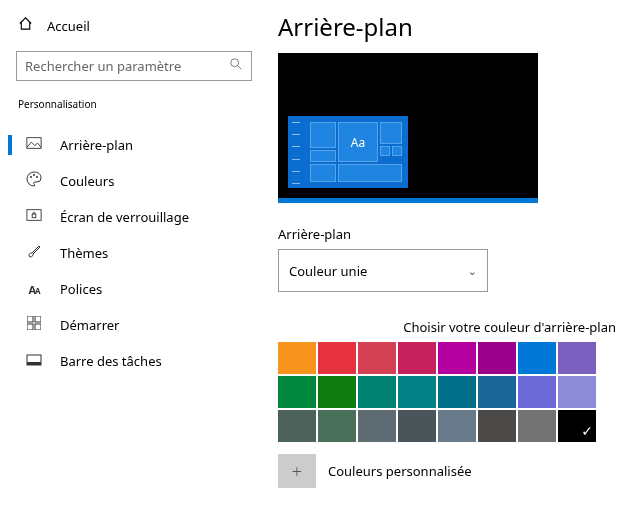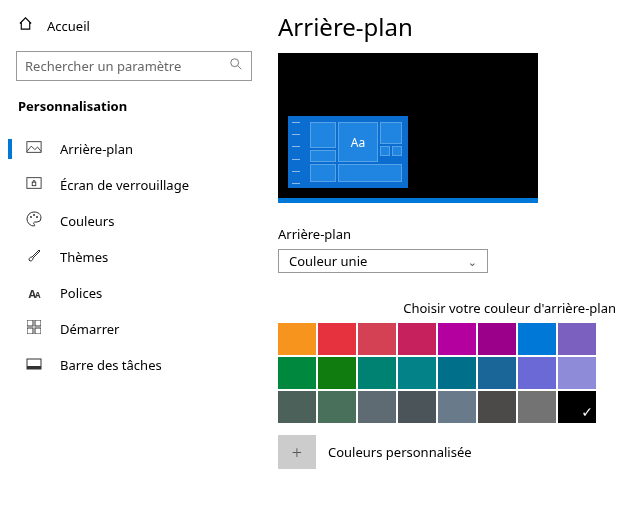--- a/index.html
+++ b/index.html
@@ -33,22 +33,22 @@
     height: 30px;
     border: 1px solid #999;
     padding: 0 8px;
     font-size: 13px;
     color: #666;
     justify-content: space-between;
   }
   .searchbox .q { flex: 1; }
   .section-title {
     padding: 16px 8px 8px 10px;
-    font-size: 13px;
-    font-weight: 700;
+    font-size: 10px;
+    font-weight: 400;
   }
   .nav { margin-top: 8px; }
   .nav-item {
     display: flex;
     align-items: center;
     gap: 18px;
     height: 36px;
     padding-left: 18px;
     font-size: 13px;
     position: relative;
@@ -104,21 +104,21 @@
   .preview .tile-c { position:absolute; left:92px; top:6px; width:22px; height:22px; background:#1f85e0; border:1px solid rgba(255,255,255,.25);}
   .preview .tile-d { position:absolute; left:92px; top:30px; width:10px; height:10px; background:#1f85e0; border:1px solid rgba(255,255,255,.25);}
   .preview .tile-e { position:absolute; left:104px; top:30px; width:10px; height:10px; background:#1f85e0; border:1px solid rgba(255,255,255,.25);}
   .preview .tile-f { position:absolute; left:50px; top:48px; width:64px; height:18px; background:#1f85e0; border:1px solid rgba(255,255,255,.25);}
   .preview .tile-g { position:absolute; left:22px; top:48px; width:26px; height:18px; background:#1f85e0; border:1px solid rgba(255,255,255,.25);}
 
   .field-label { margin-top: 22px; font-size: 13px; }
   .combo {
     margin-top: 6px;
     width: 210px;
-    height: 24px;
+    height: 43px;
     border: 1px solid #999;
     display: flex;
     align-items: center;
     justify-content: space-between;
     padding: 0 10px;
     font-size: 13px;
   }
   .combo .chev { font-size: 11px; color:#555; }
 
   .swatch-label { margin-top: 26px; font-size: 13px; text-align: right; }
@@ -174,35 +174,35 @@
   <div class="nav">
     <div class="nav-item">
       <span class="mk"></span>
       <span class="ico icon"><svg width="16" height="14" viewBox="0 0 18 14">
             <rect x="1" y="1" width="16" height="12" fill="none" stroke="#333"></rect>
             <polyline points="1,12 6,6 10,10 13,7 17,12" fill="none" stroke="#333"></polyline>
           </svg></span>
       <span>Arrière-plan</span>
     </div>
     <div class="nav-item">
-      <span class="ico icon"><svg width="16" height="14" viewBox="0 0 18 14">
-            <rect x="1" y="1" width="16" height="12" fill="none" stroke="#333"></rect>
-            <rect x="7" y="6" width="4" height="4" fill="none" stroke="#333"></rect>
-            <path d="M8 6V5a1 1 0 012 0v1" fill="none" stroke="#333"></path>
-          </svg></span>
-      <span>Écran de verrouillage</span>
-    </div>
-    <div class="nav-item">
       <span class="ico icon"><svg width="16" height="16" viewBox="0 0 16 16">
             <path d="M8 1a7 7 0 100 14c1 0 1-1 0-2s0-2 1-2h2a4 4 0 004-4C15 3 12 1 8 1z" fill="none" stroke="#333"></path>
             <circle cx="5" cy="6" r="1" fill="#333"></circle>
             <circle cx="8" cy="4" r="1" fill="#333"></circle>
             <circle cx="11" cy="6" r="1" fill="#333"></circle>
           </svg></span>
       <span>Couleurs</span>
+    </div>
+    <div class="nav-item">
+      <span class="ico icon"><svg width="16" height="14" viewBox="0 0 18 14">
+            <rect x="1" y="1" width="16" height="12" fill="none" stroke="#333"></rect>
+            <rect x="7" y="6" width="4" height="4" fill="none" stroke="#333"></rect>
+            <path d="M8 6V5a1 1 0 012 0v1" fill="none" stroke="#333"></path>
+          </svg></span>
+      <span>Écran de verrouillage</span>
     </div>
     <div class="nav-item">
       <span class="ico icon"><svg width="16" height="16" viewBox="0 0 16 16">
             <path d="M3 13c0-2 1-3 3-3l7-7 1 1-7 7c0 2-1 3-3 3z" fill="none" stroke="#333"></path>
           </svg></span>
       <span>Thèmes</span>
     </div>
     <div class="nav-item">
       <span class="ico icon" style="font-size:11px;font-weight:bold;letter-spacing:-1px;">A<span style="font-size:8px">A</span></span>
       <span>Polices</span>

